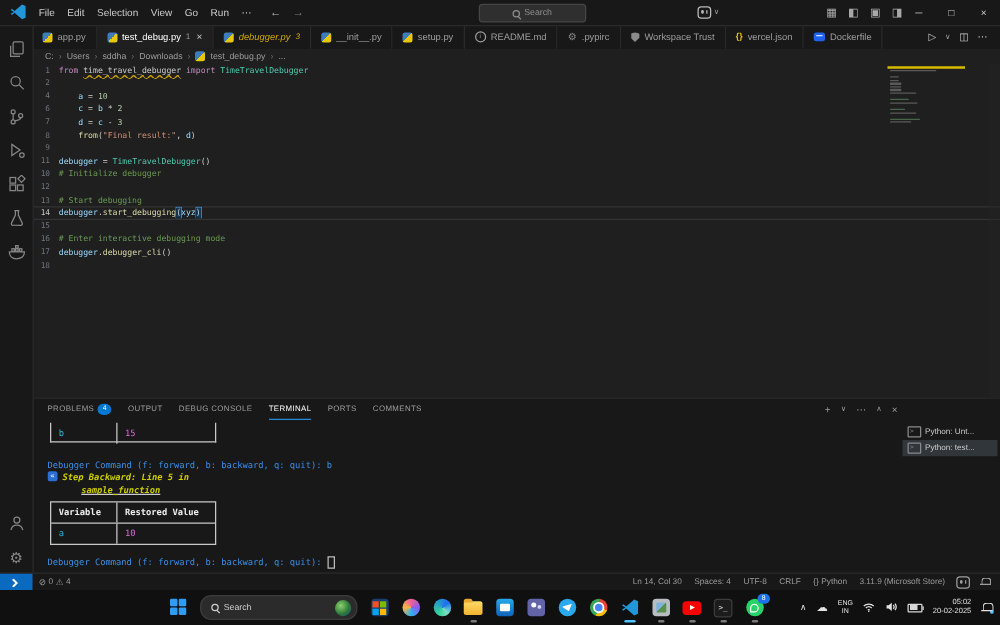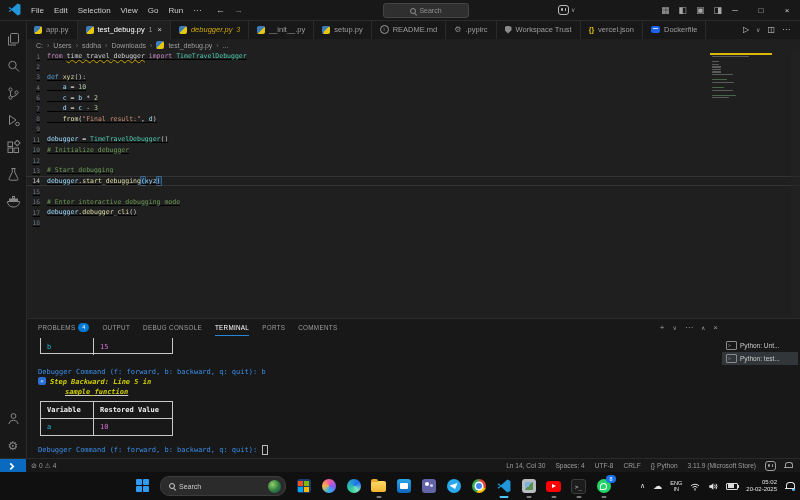--- a/index.html
+++ b/index.html
@@ -47,21 +47,21 @@
   .ab-icon{width:26px;height:27px;display:flex;align-items:center;justify-content:center;color:#868686;}
   .ab-icon svg{stroke:#868686;fill:none;stroke-width:1;}
   .ab-spacer{flex:1;}
   .ab-gear{font-size:12px;color:#868686;}
 
   
   .breadcrumb{position:absolute;top:39px;left:26px;right:0;height:12px;background:#1f1f1f;display:flex;align-items:center;gap:4px;padding-left:10px;font-size:7px;color:#9d9d9d;z-index:10;}
   .bc-sep{color:#6a6a6a;font-size:7px;}
 
   
-  .editor{position:absolute;top:51px;left:26px;right:0;bottom:182px;background:#1f1f1f;font-family:"DejaVu Sans Mono","Liberation Mono",monospace;font-size:6.5px;overflow:hidden;text-decoration:underline;}
+  .editor{position:absolute;top:51px;left:26px;right:0;bottom:182px;background:#1f1f1f;font-family:"DejaVu Sans Mono","Liberation Mono",monospace;font-size:6.5px;overflow:hidden;}
   .line{display:flex;align-items:center;height:10.4px;width:100%;}
   .line.cur{box-shadow:inset 0 1px 0 #333333, inset 0 -1px 0 #333333;}
   .ln{width:14px;flex:none;text-align:right;color:#6e7681;padding-right:7px;font-size:6.2px;}
   .line.cur .ln{color:#cccccc;}
   .code{white-space:pre;}
   .tk-kw{color:#c586c0}.tk-kwb{color:#569cd6}.tk-fn{color:#dcdcaa}.tk-var{color:#9cdcfe}
   .tk-num{color:#b5cea8}.tk-str{color:#ce9178}.tk-cmt{color:#6a9955}.tk-typ{color:#4ec9b0}
   .tk-pln{color:#cccccc}.tk-op{color:#d4d4d4}
   .squig{text-decoration:underline;text-decoration-style:wavy;text-decoration-color:#c8a000;text-decoration-skip-ink:none;}
   .brk{background:#11395c;box-shadow:0 0 0 0.5px #5e9dd6;}
@@ -341,24 +341,20 @@
     <div id="lines">
         <div class="line">
           <span class="ln">1</span>
           <span class="code"><span class="tk-kw">from </span><span class="tk-pln squig">time_travel_debugger</span><span class="tk-pln"> </span><span class="tk-kw">import</span><span class="tk-pln"> </span><span class="tk-typ">TimeTravelDebugger</span></span>
         </div>
         <div class="line">
           <span class="ln">2</span>
           <span class="code"></span>
         </div>
         <div class="line">
-          <span class="ln">3</span>
-          <span class="code"><span class="tk-kwb">def </span><span class="tk-fn">xyz</span><span class="tk-pln">():</span></span>
-        </div>
-        <div class="line">
           <span class="ln">4</span>
           <span class="code"><span class="tk-pln">    </span><span class="tk-var">a</span><span class="tk-op"> = </span><span class="tk-num">10</span></span>
         </div>
         <div class="line">
           <span class="ln">6</span>
           <span class="code"><span class="tk-pln">    </span><span class="tk-var">c</span><span class="tk-op"> = </span><span class="tk-var">b</span><span class="tk-op"> * </span><span class="tk-num">2</span></span>
         </div>
         <div class="line">
           <span class="ln">7</span>
           <span class="code"><span class="tk-pln">    </span><span class="tk-var">d</span><span class="tk-op"> = </span><span class="tk-var">c</span><span class="tk-op"> - </span><span class="tk-num">3</span></span>

